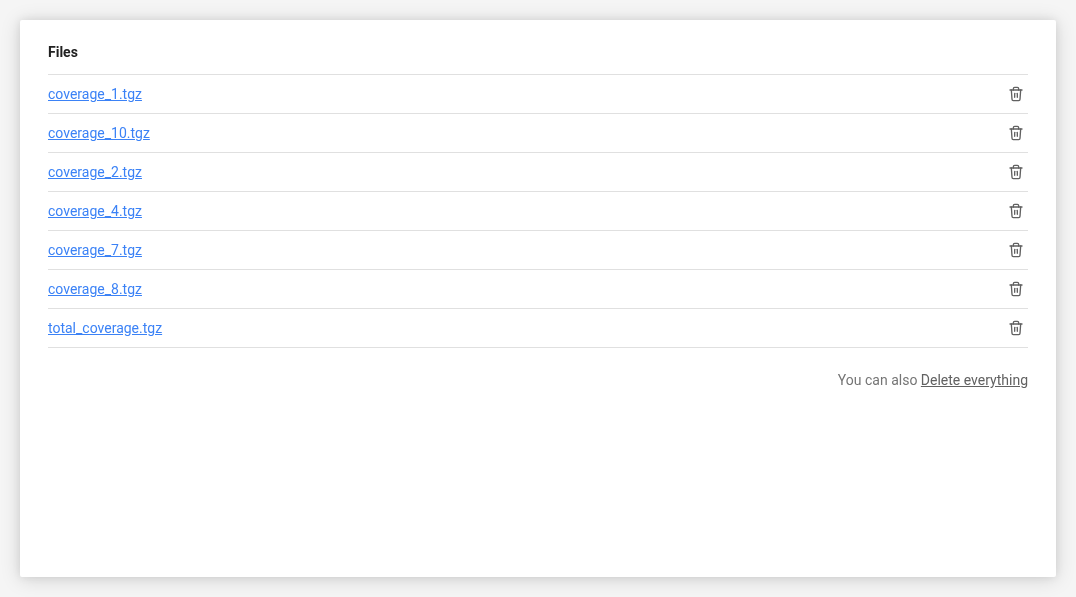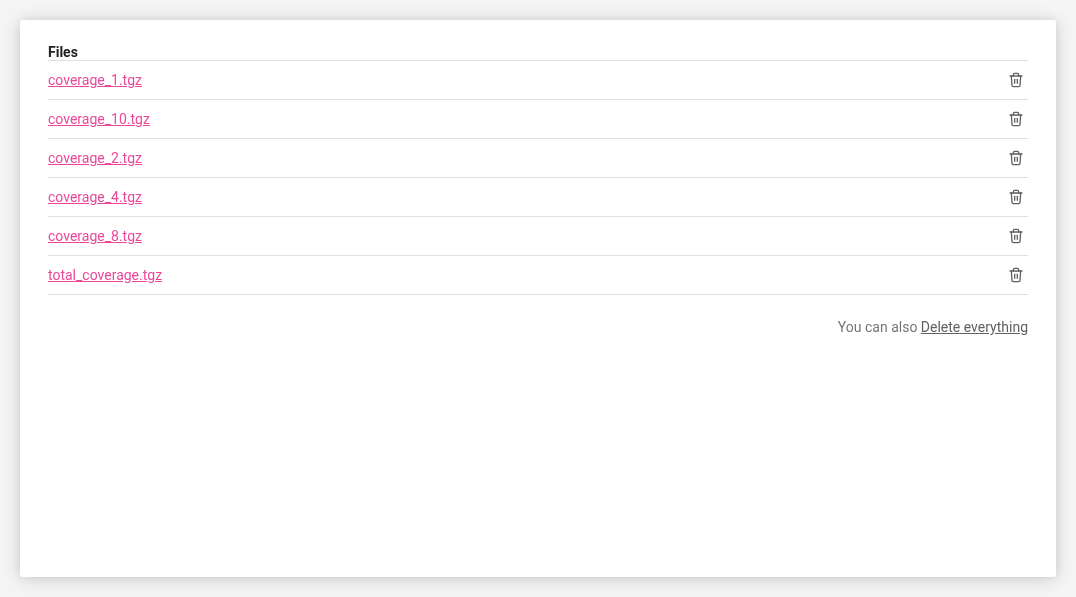--- a/index.html
+++ b/index.html
@@ -19,31 +19,32 @@
       border-radius: 2px;
       box-shadow: 0 2px 20px rgba(0,0,0,0.15), 0 0 8px rgba(0,0,0,0.08);
       padding: 24px 28px 20px 28px;
       height: 100%;
       position: relative;
     }
     .header {
       font-size: 14px;
       font-weight: 700;
       color: #212121;
+      padding-bottom: 14px;
       border-bottom: 1px solid #e0e0e0;
     }
     .file-row {
       display: flex;
       align-items: center;
       justify-content: space-between;
       padding: 11px 0;
       border-bottom: 1px solid #e0e0e0;
     }
     .file-link {
-      color: #ec4899;
+      color: #3b82f6;
       text-decoration: underline;
       font-size: 14px;
       cursor: pointer;
     }
     .trash-btn {
       background: none;
       border: none;
       cursor: pointer;
       padding: 0;
       margin-right: 4px;
@@ -118,20 +119,32 @@
           <svg viewBox="0 0 24 24" stroke-width="2" stroke-linecap="round" stroke-linejoin="round">
             <polyline points="3 6 5 6 21 6"></polyline>
             <path d="M19 6l-1 14a2 2 0 0 1-2 2H8a2 2 0 0 1-2-2L5 6"></path>
             <path d="M10 11v6"></path>
             <path d="M14 11v6"></path>
             <path d="M8 6V4a2 2 0 0 1 2-2h4a2 2 0 0 1 2 2v2"></path>
           </svg>
         </button>
       </div>
       <div class="file-row">
+        <a class="file-link">coverage_7.tgz</a>
+        <button class="trash-btn">
+          <svg viewBox="0 0 24 24" stroke-width="2" stroke-linecap="round" stroke-linejoin="round">
+            <polyline points="3 6 5 6 21 6"></polyline>
+            <path d="M19 6l-1 14a2 2 0 0 1-2 2H8a2 2 0 0 1-2-2L5 6"></path>
+            <path d="M10 11v6"></path>
+            <path d="M14 11v6"></path>
+            <path d="M8 6V4a2 2 0 0 1 2-2h4a2 2 0 0 1 2 2v2"></path>
+          </svg>
+        </button>
+      </div>
+      <div class="file-row">
         <a class="file-link">coverage_8.tgz</a>
         <button class="trash-btn">
           <svg viewBox="0 0 24 24" stroke-width="2" stroke-linecap="round" stroke-linejoin="round">
             <polyline points="3 6 5 6 21 6"></polyline>
             <path d="M19 6l-1 14a2 2 0 0 1-2 2H8a2 2 0 0 1-2-2L5 6"></path>
             <path d="M10 11v6"></path>
             <path d="M14 11v6"></path>
             <path d="M8 6V4a2 2 0 0 1 2-2h4a2 2 0 0 1 2 2v2"></path>
           </svg>
         </button>

